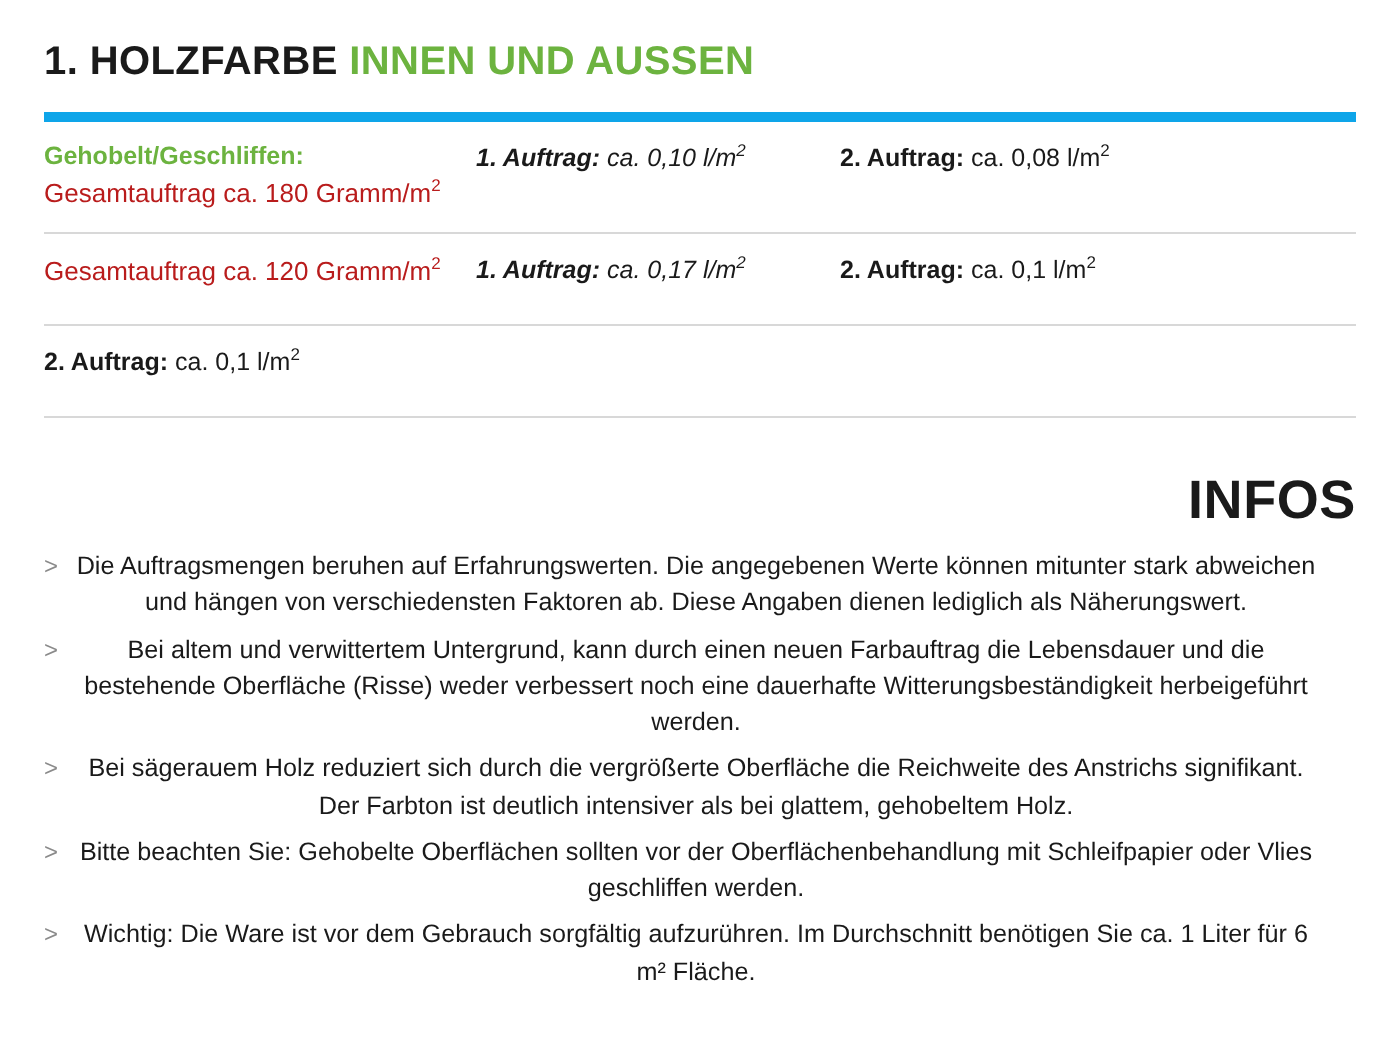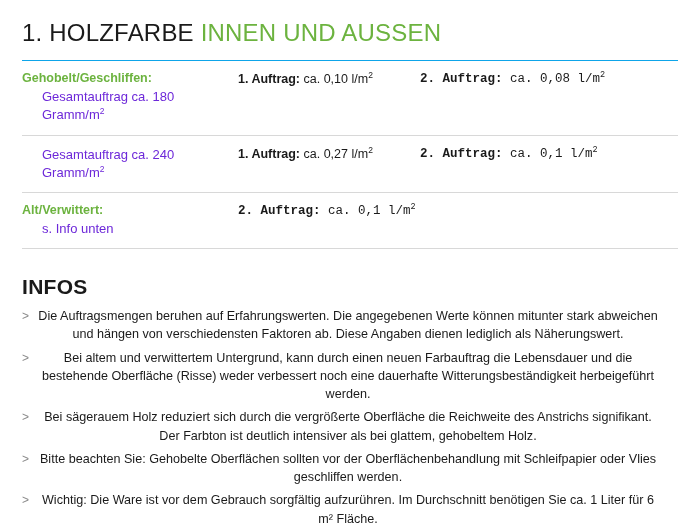--- a/index.html
+++ b/index.html
@@ -16,95 +16,95 @@
   }
   .page {
     position: relative;
     width: 700px;
     height: 525px;
     box-sizing: border-box;
     padding: 16px 22px 0 22px;
   }
   
   .main-title {
-    font-size: 24px;
-    font-weight: normal;
+    font-size: 20px;
+    font-weight: bold;
     letter-spacing: 0.2px;
     margin: 4px 0 0 0;
     line-height: 1.1;
     white-space: nowrap;
   }
   .main-title .num,
   .main-title .dark {
     color: #1a1a1a;
   }
   .main-title .green {
     color: #6cb33f;
   }
   
   .table {
     margin-top: 14px;
-    border-top: 1px solid #0ea5e9;
+    border-top: 5px solid #0ea5e9;
   }
   .row {
     display: flex;
     align-items: flex-start;
     border-bottom: 1px solid #d8d8d8;
     padding: 9px 0 10px 0;
     min-height: 46px;
     box-sizing: border-box;
   }
   .col-label {
     width: 216px;
     flex: 0 0 216px;
     padding-right: 8px;
     box-sizing: border-box;
   }
   .col-a {
     width: 182px;
     flex: 0 0 182px;
     box-sizing: border-box;
+    font-style: italic;
   }
   .col-b {
     flex: 1 1 auto;
     box-sizing: border-box;
-    font-family: Liberation Mono, monospace;
   }
   .lbl-green {
     color: #6cb33f;
     font-weight: bold;
     font-size: 12.5px;
     line-height: 1.35;
   }
   .lbl-sub {
-    color: #6d28d9;
+    color: #b91c1c;
     font-size: 13px;
     line-height: 1.4;
     margin-top: 1px;
-    margin-left: 20px;
   }
   .coat {
     font-size: 12.5px;
     line-height: 1.4;
     padding-top: 1px;
   }
   .coat .b {
     font-weight: bold;
   }
   sup {
     font-size: 8.5px;
     vertical-align: super;
     line-height: 0;
   }
   
   .infos-title {
-    font-size: 21px;
+    font-size: 27px;
     font-weight: bold;
     letter-spacing: 0.3px;
     margin: 26px 0 8px 0;
+    text-align: right;
   }
   .bullets {
     margin: 0;
     padding: 0;
     list-style: none;
   }
   .bullets li {
     display: flex;
     align-items: flex-start;
     margin-bottom: 5px;
@@ -144,35 +144,31 @@
       <div class="col-a coat">
         <span class="b">1. Auftrag:</span><span> ca. 0,10 l/m</span><sup>2</sup>
       </div>
       <div class="col-b coat">
         <span class="b">2. Auftrag:</span><span> ca. 0,08 l/m</span><sup>2</sup>
       </div>
     </div>
 
     <div class="row">
       <div class="col-label">
-        <div class="lbl-sub"><span>Gesamtauftrag ca. 240 Gramm/m</span><sup>2</sup></div>
+        <div class="lbl-sub"><span>Gesamtauftrag ca. 120 Gramm/m</span><sup>2</sup></div>
       </div>
       <div class="col-a coat">
-        <span class="b">1. Auftrag:</span><span> ca. 0,27 l/m</span><sup>2</sup>
+        <span class="b">1. Auftrag:</span><span> ca. 0,17 l/m</span><sup>2</sup>
       </div>
       <div class="col-b coat">
         <span class="b">2. Auftrag:</span><span> ca. 0,1 l/m</span><sup>2</sup>
       </div>
     </div>
 
     <div class="row">
-      <div class="col-label">
-        <div class="lbl-green">Alt/Verwittert:</div>
-        <div class="lbl-sub"><span>s. Info unten</span><sup></sup></div>
-      </div>
       <div class="col-b coat">
         <span class="b">2. Auftrag:</span><span> ca. 0,1 l/m</span><sup>2</sup>
       </div>
     </div>
 
   </div>
 
   <h2 class="infos-title">INFOS</h2>
 
   <ul class="bullets">

